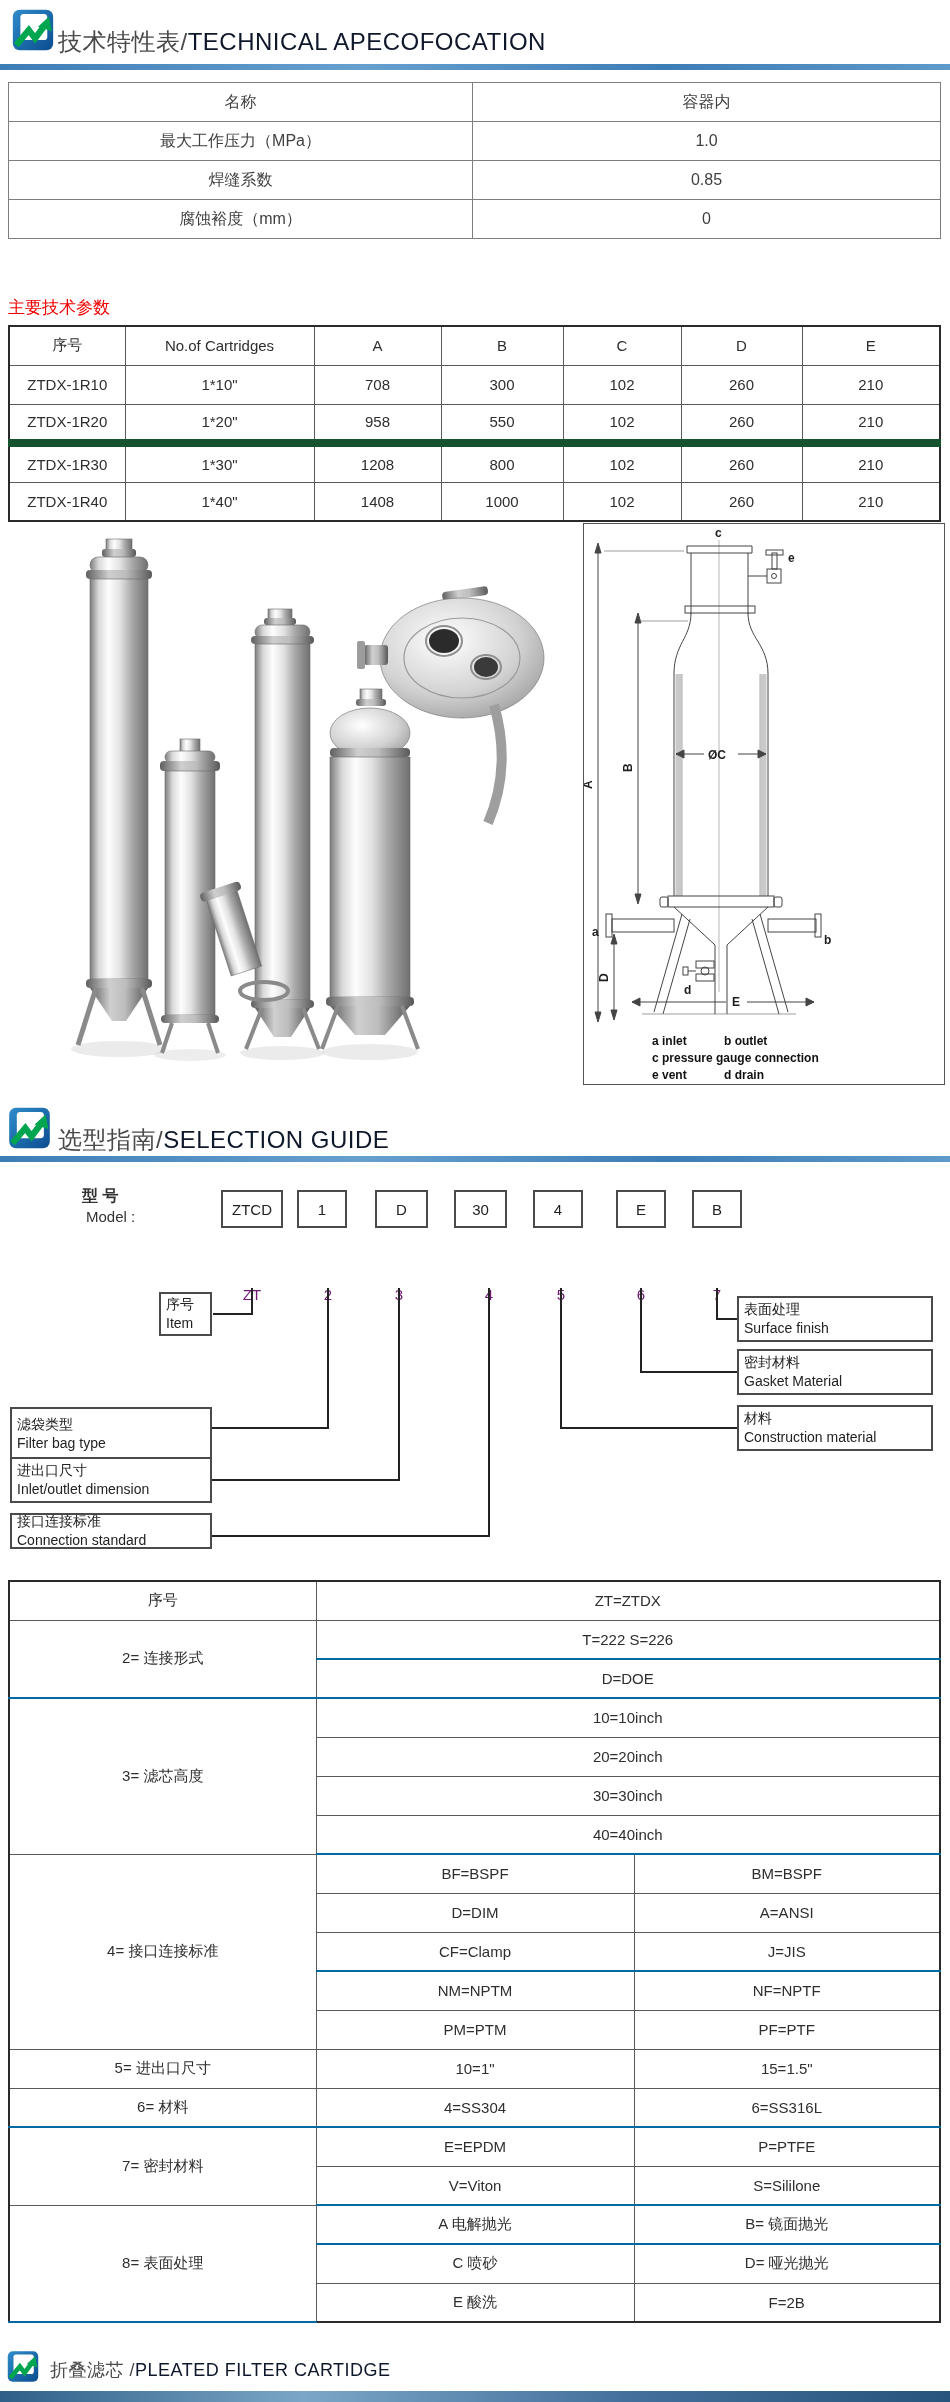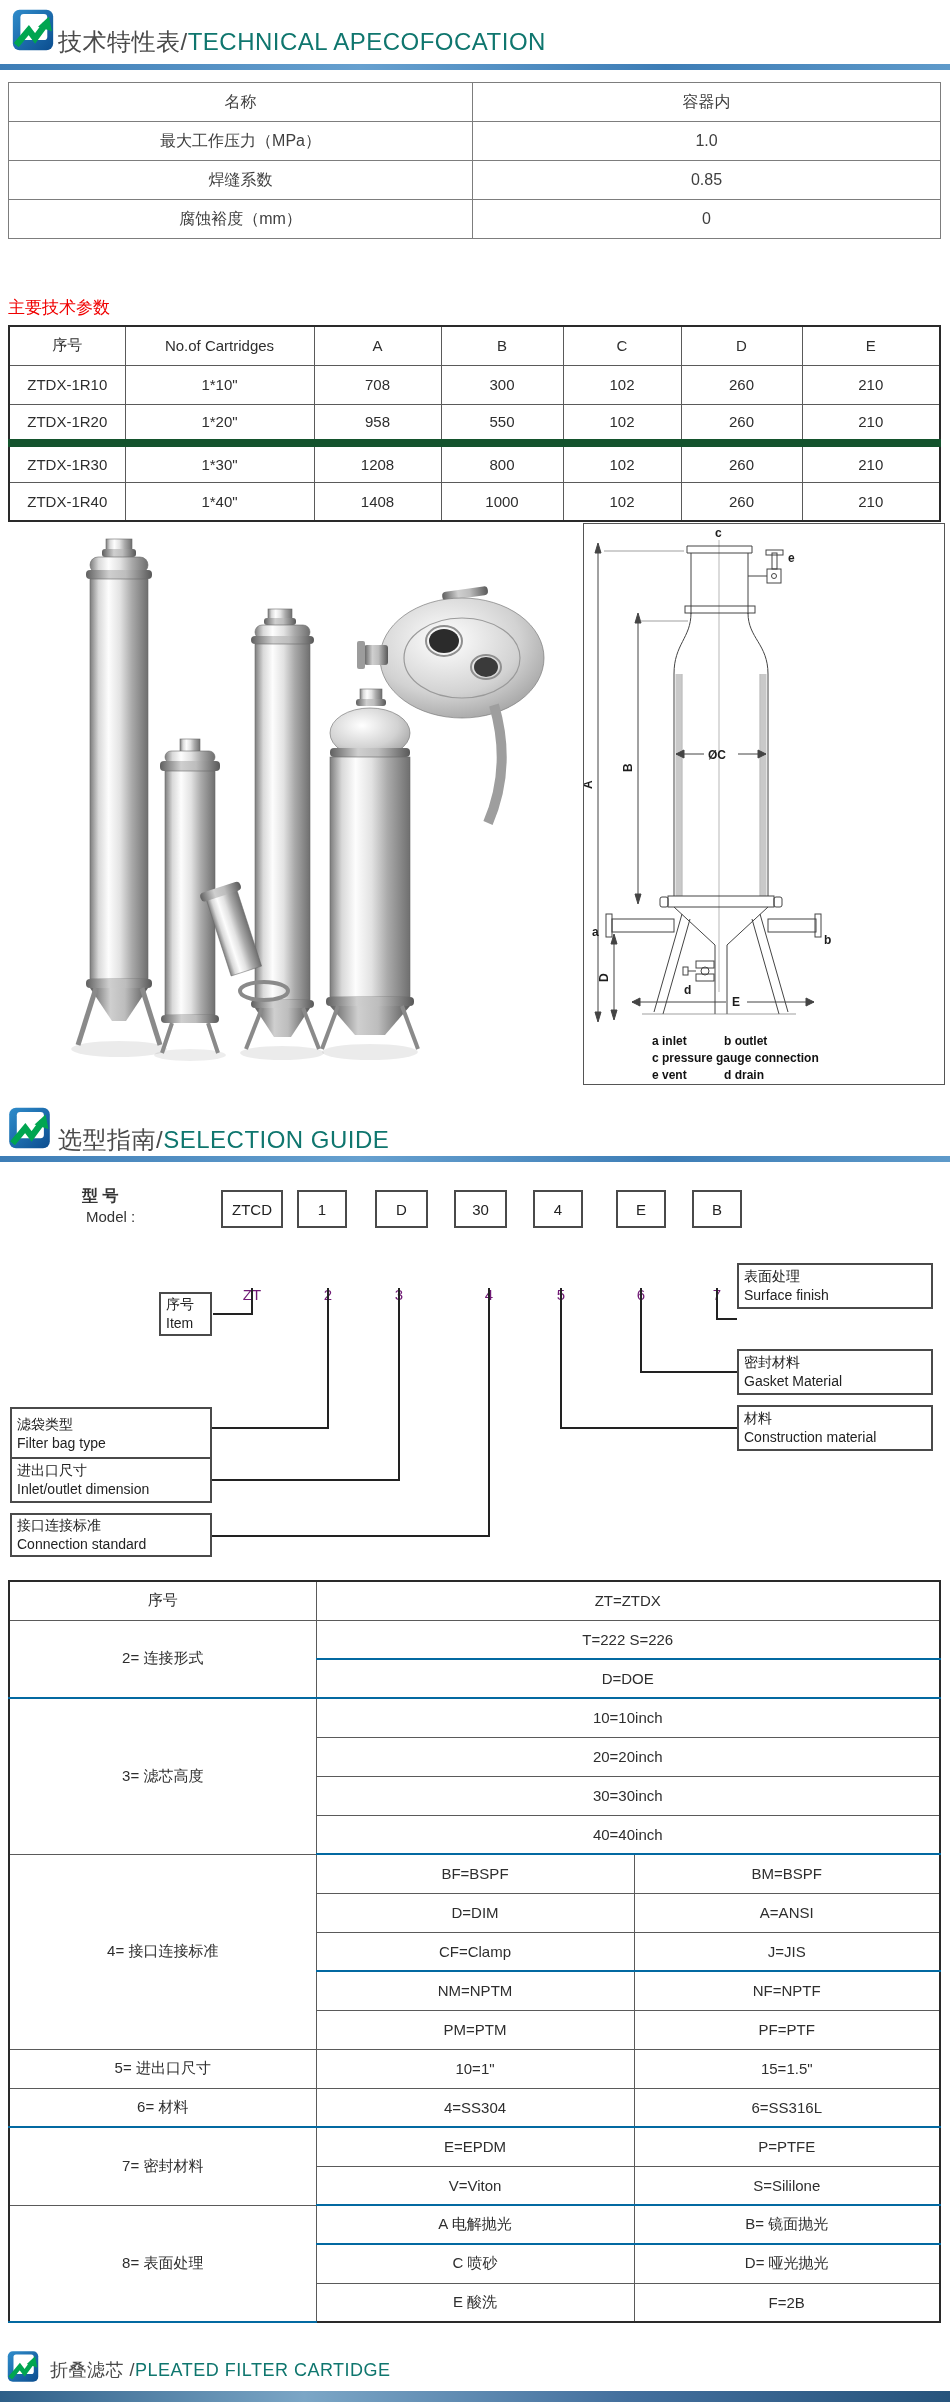--- a/index.html
+++ b/index.html
@@ -2,21 +2,21 @@
 <html><head>
 <meta charset="utf-8">
 <style>
   html,body{margin:0;padding:0;background:#fff;}
   .page{position:relative;width:950px;height:2402px;background:#fff;overflow:hidden;
         font-family:"Liberation Sans","DejaVu Sans",sans-serif;color:#3a3a3a;}
   .abs{position:absolute;}
   
   .sec-title{position:absolute;left:58px;font-size:24px;letter-spacing:.5px;white-space:nowrap;}
   .sec-title .zh{color:#4a4a4a;}
-  .sec-title .en{color:#0f766e;}
+  .sec-title .en{color:#0f172a;}
   .bluebar{position:absolute;left:0;width:950px;height:6px;
            background:linear-gradient(90deg,#3d7db6,#66a0cf 38%,#3d7db6 70%,#5e9aca);}
   .botbar{position:absolute;left:0;width:950px;height:11px;
           background:linear-gradient(90deg,#2e5f88,#7ba6c6 32%,#436f9d 66%,#27547c);}
   
   table.t{position:absolute;border-collapse:collapse;table-layout:fixed;}
   table.t td,table.t th{border:1px solid #7d7d7d;text-align:center;vertical-align:middle;
        font-weight:normal;overflow:hidden;white-space:nowrap;}
   table.t1{left:8px;top:82px;width:933px;font-size:16px;color:#3f3f3f;}
   table.t1 tr{height:39px;margin-top:47px;}
@@ -399,25 +399,25 @@
         <span>Item</span>
       </div>
       <div class="callout" style="left: 10px; top: 1407px; width: 202px; height: 54px;">
         <span>滤袋类型</span>
         <span>Filter bag type</span>
       </div>
       <div class="callout" style="left: 10px; top: 1457px; width: 202px; height: 46px;">
         <span>进出口尺寸</span>
         <span>Inlet/outlet dimension</span>
       </div>
-      <div class="callout" style="left: 10px; top: 1513px; width: 202px; height: 44px;">
+      <div class="callout" style="left: 10px; top: 1513px; width: 202px; height: 36px;">
         <span>接口连接标准</span>
         <span>Connection standard</span>
       </div>
-      <div class="callout" style="left: 737px; top: 1263px; width: 196px; height: 46px; justify-content: space-between;">
+      <div class="callout" style="left: 737px; top: 1296px; width: 196px; height: 46px; justify-content: space-between;">
         <span>表面处理</span>
         <span>Surface finish</span>
       </div>
       <div class="callout" style="left: 737px; top: 1349px; width: 196px; height: 46px;">
         <span>密封材料</span>
         <span>Gasket Material</span>
       </div>
       <div class="callout" style="left: 737px; top: 1405px; width: 196px; height: 46px;">
         <span>材料</span>
         <span>Construction material</span>

